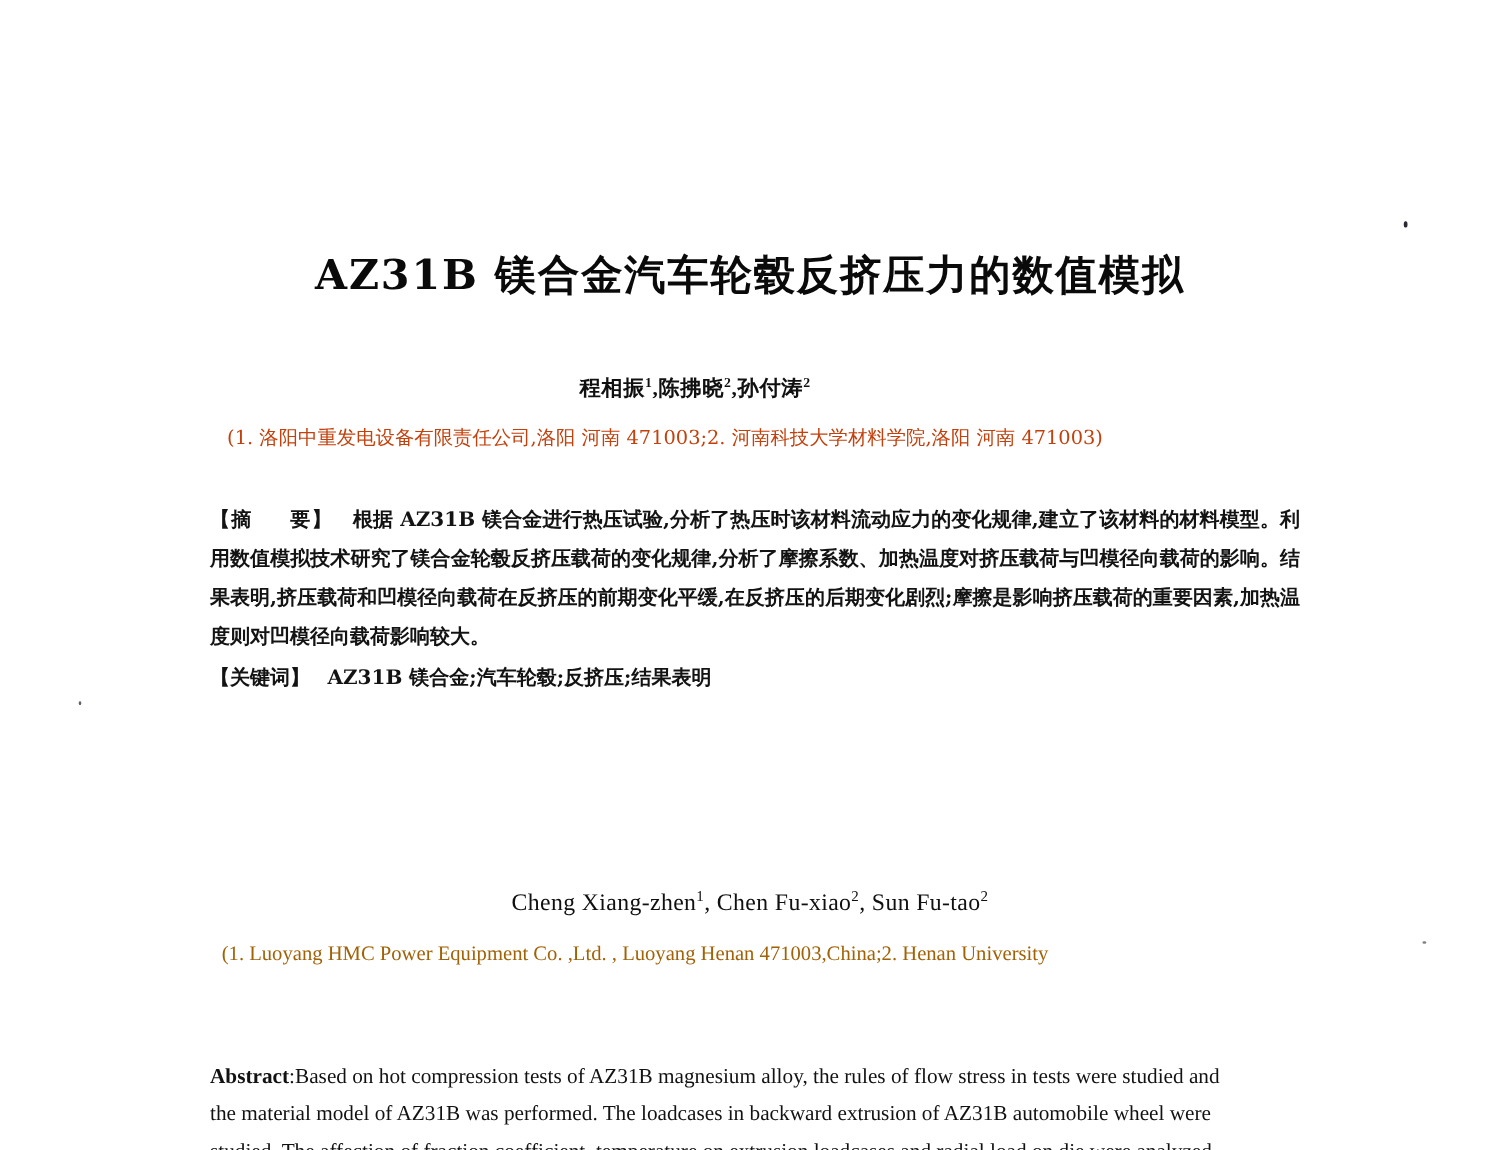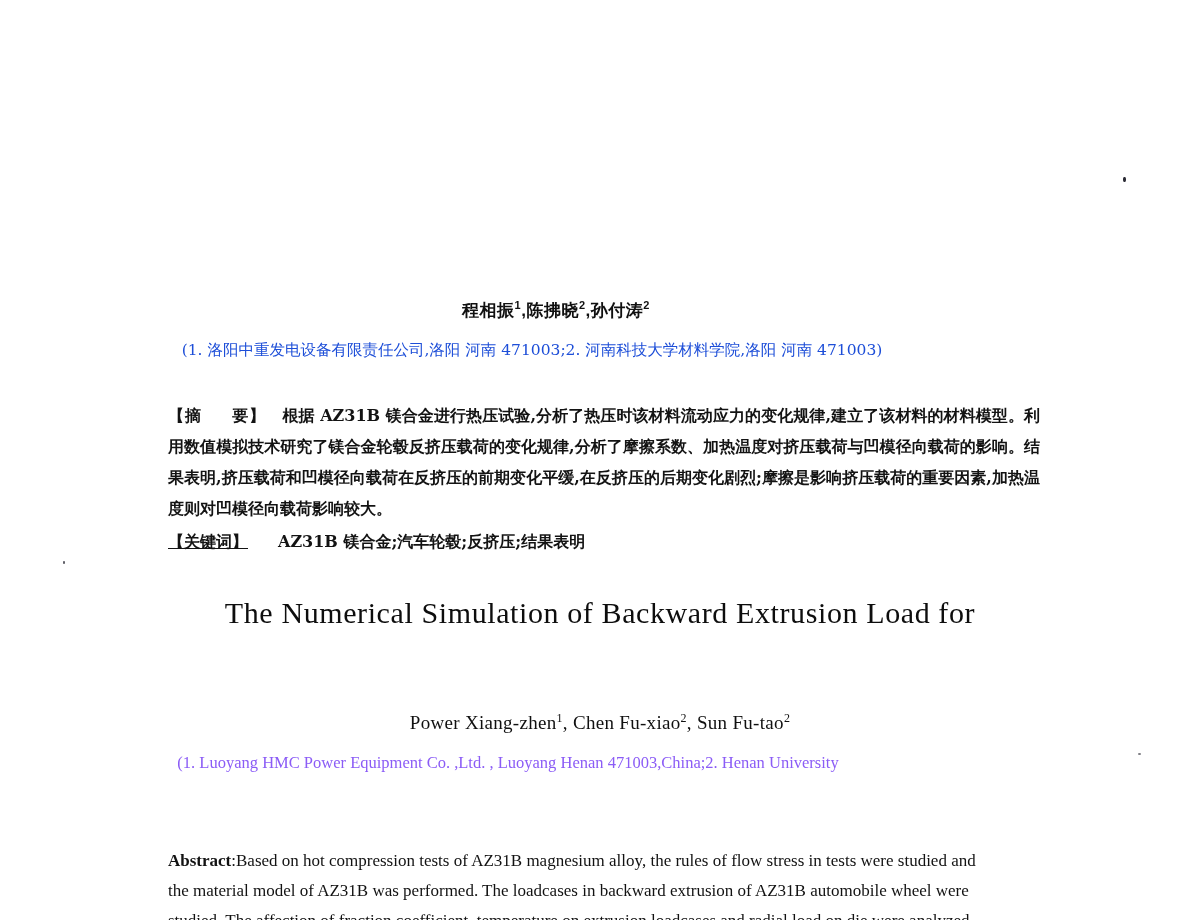--- a/index.html
+++ b/index.html
@@ -38,21 +38,21 @@
     white-space: nowrap;
   }
 
   
   .cn-authors {
     position: absolute;
     top: 299px;
     left: 0;
     width: 1112px;
     text-align: center;
-    font-family: Liberation Sans, sans-serif;
+    font-family: Liberation Serif, serif;
     font-weight: 700;
     font-size: 17px;
     letter-spacing: 0.5px;
     color: #101010;
     white-space: nowrap;
   }
   .cn-authors sup {
     font-size: 11px;
     vertical-align: super;
     line-height: 0;
@@ -61,21 +61,21 @@
   
   .cn-affil {
     position: absolute;
     top: 340px;
     left: 0;
     width: 1064px;
     text-align: center;
     font-family: "DejaVu Serif", "Liberation Serif", serif;
     font-size: 15.5px;
     letter-spacing: 0px;
-    color: #1d4ed8;
+    color: #c2410c;
     white-space: nowrap;
   }
 
   
   .cn-abstract {
     position: absolute;
     top: 400px;
     left: 168px;
     width: 872px;
     font-family: "DejaVu Serif", "Liberation Serif", serif;
@@ -99,22 +99,21 @@
     width: 872px;
     font-family: "DejaVu Serif", "Liberation Serif", serif;
     font-size: 16px;
     font-weight: 600;
     line-height: 27px;
     color: #131313;
     white-space: nowrap;
   }
   .cn-keywords .lbl {
     font-weight: 700;
-    margin-right: 30px;
-    text-decoration: underline;
+    margin-right: 14px;
   }
 
   
   .en-title {
     position: absolute;
     left: 0;
     width: 1200px;
     text-align: center;
     font-family: "Liberation Serif", "DejaVu Serif", serif;
     font-size: 30px;
@@ -145,21 +144,21 @@
   }
 
   
   .en-affil {
     position: absolute;
     left: 0;
     width: 1016px;
     text-align: center;
     font-family: "Liberation Serif", "DejaVu Serif", serif;
     font-size: 16.5px;
-    color: #8b5cf6;
+    color: #a16207;
     white-space: nowrap;
   }
   .en-affil.l1 { top: 753px; }
   .en-affil.l2 { top: 783px; }
 
   
   .en-abstract {
     position: absolute;
     top: 846px;
     left: 168px;
@@ -189,39 +188,39 @@
   }
   .speck.s1 { left: 1123px; top: 177px; width: 3px; height: 5px; }
   .speck.s2 { left: 63px;  top: 561px; width: 2px; height: 3px; opacity: .75; }
   .speck.s3 { left: 1138px; top: 753px; width: 3px; height: 2px; opacity: .6; }
 </style>
 </head>
 <body>
 
 <div class="page">
 
+  <div class="cn-title">AZ31B 镁合金汽车轮毂反挤压力的数值模拟</div>
 
   <div class="cn-authors">
     <span>程相振</span><sup>1</sup><span>,</span><span>陈拂晓</span><sup>2</sup><span>,</span><span>孙付涛</span><sup>2</sup>
   </div>
 
   <div class="cn-affil">(1. 洛阳中重发电设备有限责任公司,洛阳 河南 471003;2. 河南科技大学材料学院,洛阳 河南 471003)</div>
 
   <div class="cn-abstract">
     <span class="lbl">【摘<span class="gap">　</span>要】</span><span>根据 AZ31B 镁合金进行热压试验,分析了热压时该材料流动应力的变化规律,建立了该材料的材料模型。利用数值模拟技术研究了镁合金轮毂反挤压载荷的变化规律,分析了摩擦系数、加热温度对挤压载荷与凹模径向载荷的影响。结果表明,挤压载荷和凹模径向载荷在反挤压的前期变化平缓,在反挤压的后期变化剧烈;摩擦是影响挤压载荷的重要因素,加热温度则对凹模径向载荷影响较大。</span>
   </div>
 
   <div class="cn-keywords">
     <span class="lbl">【关键词】</span><span>AZ31B 镁合金;汽车轮毂;反挤压;结果表明</span>
   </div>
 
-  <div class="en-title l1">The Numerical Simulation of Backward Extrusion Load for</div>
 
   <div class="en-authors">
-    <span>Power Xiang-zhen</span><sup>1</sup><span>, </span><span>Chen Fu-xiao</span><sup>2</sup><span>, </span><span>Sun Fu-tao</span><sup>2</sup>
+    <span>Cheng Xiang-zhen</span><sup>1</sup><span>, </span><span>Chen Fu-xiao</span><sup>2</sup><span>, </span><span>Sun Fu-tao</span><sup>2</sup>
   </div>
 
   <div class="en-affil l1">(1. Luoyang HMC Power Equipment Co. ,Ltd. , Luoyang Henan 471003,China;2.  Henan University</div>
 
   <div class="en-abstract">
     <span class="ln"><span class="lbl">Abstract</span><span>:</span><span>Based on hot compression tests of AZ31B magnesium alloy, the rules of flow stress in tests were studied and</span></span>
     <span class="ln">the material model of AZ31B was performed.  The loadcases in backward extrusion of AZ31B automobile wheel were</span>
     <span class="ln clipped">studied.  The affection of fraction coefficient, temperature on extrusion loadcases and radial load on die were analyzed</span>
   </div>
 

